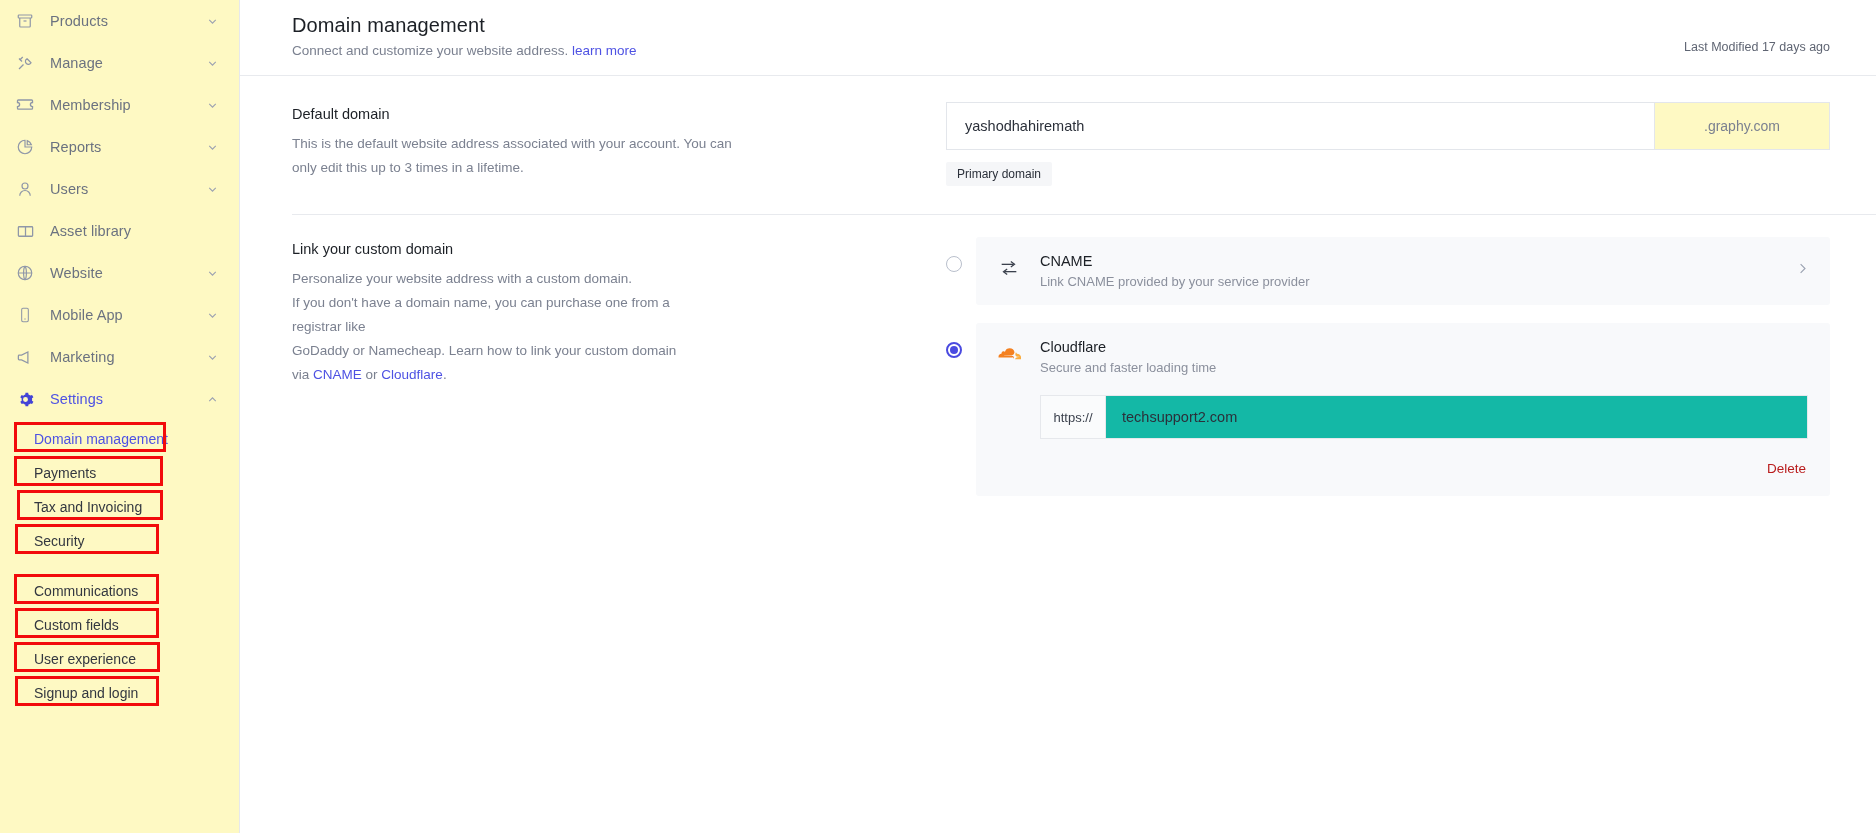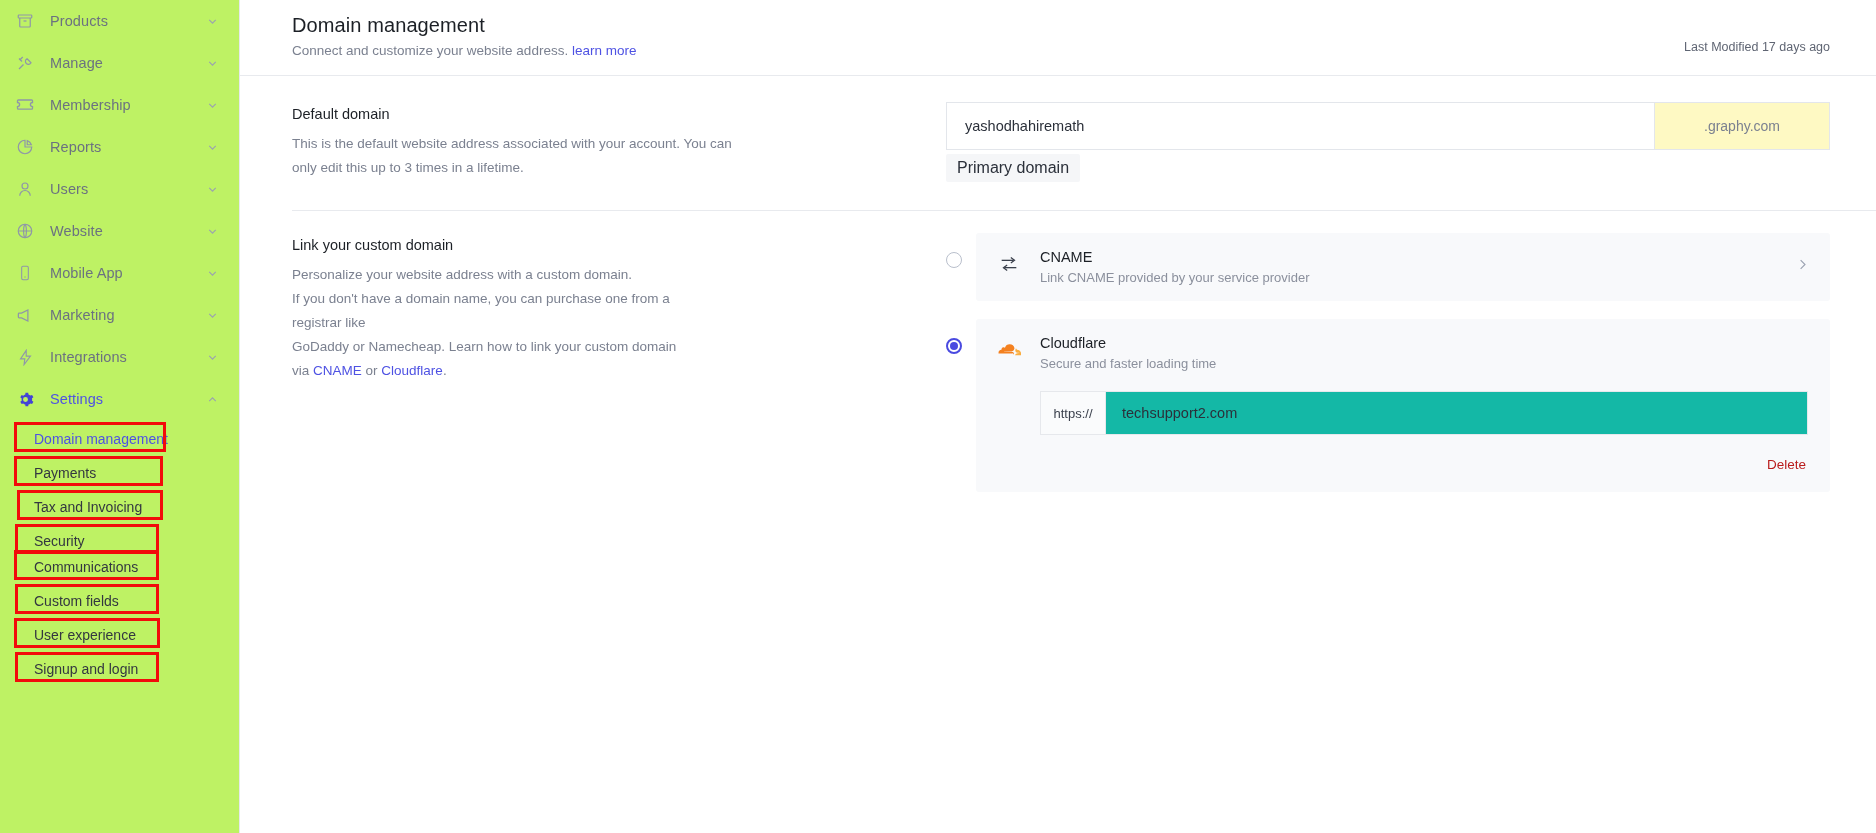--- a/index.html
+++ b/index.html
@@ -13,21 +13,21 @@
     -webkit-font-smoothing: antialiased;
   }
   .app { display: flex; width: 1876px; height: 833px; }
 
   
   .sidebar {
     width: 240px;
     height: 833px;
     flex: 0 0 240px;
     border-right: 1px solid #e6e8ec;
-    background: #bef264;
+    background: #fef9c3;
     position: relative;
     overflow: hidden;
     padding-top: 0px;
   }
   .nav-item {
     display: flex;
     align-items: center;
     height: 42px;
     padding: 0 20px 0 14px;
     cursor: pointer;
@@ -172,24 +172,24 @@
     border: 1px solid #e3e6eb;
     background: #fef9c3;
     display: flex;
     align-items: center;
     justify-content: center;
     font-size: 14px;
     color: #7b8190;
   }
   .badge {
     display: inline-block;
-    margin-top: 4px;
+    margin-top: 12px;
     background: #f5f6f8;
     color: #2b303a;
-    font-size: 16px;
+    font-size: 12px;
     padding: 5px 11px;
     border-radius: 2px;
   }
 
   
   .opt-row {
     display: flex;
     align-items: flex-start;
     margin-bottom: 18px;
   }
@@ -364,20 +364,30 @@
           </svg>
       </span>
       <span class="nav-label">Users</span>
       <span class="chev">
           <svg width="13" height="13" viewBox="0 0 24 24" fill="none" stroke="currentColor" stroke-width="2">
             <polyline points="6 9 12 15 18 9"></polyline>
           </svg>
         </span>
     </div>
 
+    <div class="nav-item">
+      <span class="nav-ic">
+        <svg width="19" height="19" viewBox="0 0 24 24" fill="none" stroke="currentColor" stroke-width="1.6">
+            <rect x="3" y="6" width="18" height="12" rx="1"></rect>
+            <path d="M12 6v12"></path>
+          </svg>
+      </span>
+      <span class="nav-label">Asset library</span>
+      <span class="chev"></span>
+    </div>
 
     <div class="nav-item">
       <span class="nav-ic">
         <svg width="18" height="18" viewBox="0 0 24 24" fill="none" stroke="currentColor" stroke-width="1.6">
             <circle cx="12" cy="12" r="9"></circle>
             <path d="M3 12h18M12 3c2.5 2.7 2.5 15.3 0 18M12 3c-2.5 2.7-2.5 15.3 0 18"></path>
           </svg>
       </span>
       <span class="nav-label">Website</span>
       <span class="chev">
@@ -409,33 +419,20 @@
           </svg>
       </span>
       <span class="nav-label">Marketing</span>
       <span class="chev">
           <svg width="13" height="13" viewBox="0 0 24 24" fill="none" stroke="currentColor" stroke-width="2">
             <polyline points="6 9 12 15 18 9"></polyline>
           </svg>
         </span>
     </div>
 
-    <div class="nav-item">
-      <span class="nav-ic">
-        <svg width="17" height="17" viewBox="0 0 24 24" fill="none" stroke="currentColor" stroke-width="1.6">
-            <polygon points="13 2 5 14 11 14 10 22 19 10 13 10 13 2"></polygon>
-          </svg>
-      </span>
-      <span class="nav-label">Integrations</span>
-      <span class="chev">
-          <svg width="13" height="13" viewBox="0 0 24 24" fill="none" stroke="currentColor" stroke-width="2">
-            <polyline points="6 9 12 15 18 9"></polyline>
-          </svg>
-        </span>
-    </div>
 
     <div class="nav-item active">
       <span class="nav-ic">
         <svg width="17" height="17" viewBox="0 0 24 24" fill="currentColor">
             <path d="M12 8.5a3.5 3.5 0 100 7 3.5 3.5 0 000-7zm9.3 3.5c0 .6-.05 1.1-.13 1.6l2 1.55-1.9 3.3-2.37-.95c-.8.67-1.72 1.2-2.72 1.52L15.8 21.6h-3.8l-.38-2.55c-1-.32-1.92-.85-2.72-1.52l-2.37.95-1.9-3.3 2-1.55a9.9 9.9 0 010-3.2l-2-1.55 1.9-3.3 2.37.95c.8-.67 1.72-1.2 2.72-1.52L12 2.4h3.8l.38 2.55c1 .32 1.92.85 2.72 1.52l2.37-.95 1.9 3.3-2 1.55c.08.5.13 1 .13 1.63z"></path>
           </svg>
       </span>
       <span class="nav-label">Settings</span>
       <span class="chev">
           <svg width="13" height="13" viewBox="0 0 24 24" fill="none" stroke="currentColor" stroke-width="2">
@@ -457,21 +454,21 @@
     <div class="sub-item" style="margin-top:8px;">
       <span class="sub-box" style="left:5px; top:-4px; width:146px; height:30px;"></span>
       <span class="sub-label">Tax and Invoicing</span>
     </div>
 
     <div class="sub-item" style="margin-top:8px;">
       <span class="sub-box" style="left:3px; top:-4px; width:144px; height:30px;"></span>
       <span class="sub-label">Security</span>
     </div>
 
-    <div class="sub-item" style="margin-top:0;">
+    <div class="sub-item" style="margin-top:24px;">
       <span class="sub-box" style="left:2px; top:-4px; width:145px; height:30px;"></span>
       <span class="sub-label">Communications</span>
     </div>
 
     <div class="sub-item" style="margin-top:8px;">
       <span class="sub-box" style="left:3px; top:-4px; width:144px; height:30px;"></span>
       <span class="sub-label">Custom fields</span>
     </div>
 
     <div class="sub-item" style="margin-top:8px;">

